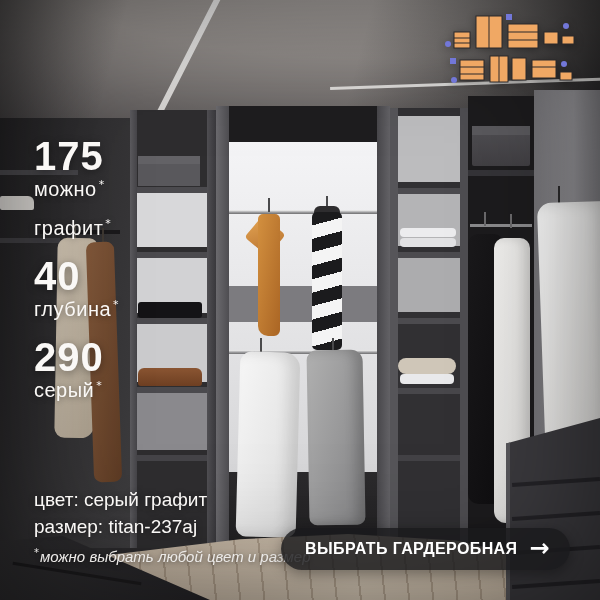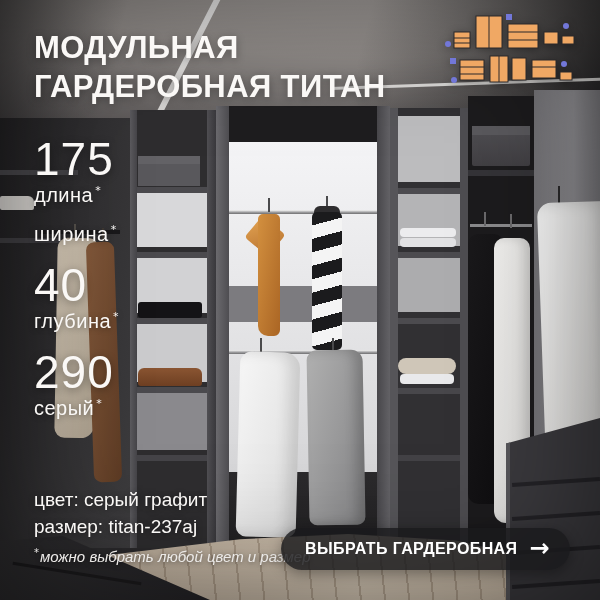--- a/index.html
+++ b/index.html
@@ -140,21 +140,21 @@
 
   .vignette{position:absolute;inset:0;pointer-events:none;
     box-shadow:inset 0 0 130px rgba(0,0,0,.55);}
 
   
   .overlay{position:absolute;inset:0;color:#faf8f6;}
   .title{position:absolute;left:34px;top:28px;font-size:31px;line-height:39px;
     font-weight:800;letter-spacing:.4px;text-shadow:0 2px 8px rgba(0,0,0,.35);white-space:nowrap;}
   .specs{position:absolute;left:34px;top:136px;}
   .spec{margin-bottom:17px;}
-  .spec-value{font-size:46px;font-weight:400;line-height:1.0;letter-spacing:1px;
+  .spec-value{font-size:40px;font-weight:700;line-height:1.0;letter-spacing:1px;
     text-shadow:0 2px 8px rgba(0,0,0,.4);}
   .spec-label{font-size:20px;font-weight:400;line-height:1.1;margin-top:2px;letter-spacing:.5px;
     text-shadow:0 1px 6px rgba(0,0,0,.4);}
   .note-mark{font-size:11px;vertical-align:super;margin-left:2px;font-family:"DejaVu Sans",sans-serif;}
   .details{position:absolute;left:34px;top:486px;font-size:19px;line-height:27px;font-weight:500;
     text-shadow:0 1px 6px rgba(0,0,0,.45);}
   .footnote{position:absolute;left:34px;top:547px;font-size:15px;font-weight:400;color:#eceae8;
     text-shadow:0 1px 5px rgba(0,0,0,.5);font-style:italic;}
   .footnote .note-mark{font-size:10px;margin:0 1px 0 0;}
 
@@ -275,24 +275,20 @@
       <div class="dw-l1"></div>
       <div class="dw-l2"></div>
       <div class="dw-l3"></div>
       <div class="dw-l4"></div>
     </div>
     <div class="vignette"></div>
   </div>
 
   <div class="overlay">
 
-    <h1 class="title" style="margin:0;">
-      <span>МОДУЛЬНАЯ</span><br>
-      <span>ГАРДЕРОБНАЯ ТИТАН</span>
-    </h1>
 
     <div class="logo">
       <svg width="140" height="44" viewBox="0 0 140 44">
         <g fill="#f0a864" stroke="#2a292b" stroke-width="1">
           <rect x="14" y="22" width="16" height="16"></rect>
           <line x1="14" y1="28" x2="30" y2="28"></line>
             <line x1="14" y1="33" x2="30" y2="33"></line>
           <rect x="36" y="6" width="26" height="32"></rect>
             <line x1="49" y1="6" x2="49" y2="38"></line>
           <rect x="68" y="14" width="30" height="24"></rect>
@@ -323,24 +319,24 @@
           <rect x="10" y="4" width="6" height="6"></rect>
             <circle cx="124" cy="10" r="3"></circle>
             <circle cx="14" cy="26" r="3"></circle>
         </g>
       </svg>
     </div>
 
     <div class="specs">
       <div class="spec">
         <div class="spec-value">175</div>
-        <div class="spec-label"><span>длина</span><span class="note-mark">*</span></div>
+        <div class="spec-label"><span>можно</span><span class="note-mark">*</span></div>
       </div>
       <div class="spec">
-        <div class="spec-label"><span>ширина</span><span class="note-mark">*</span></div>
+        <div class="spec-label"><span>графит</span><span class="note-mark">*</span></div>
       </div>
       <div class="spec">
         <div class="spec-value">40</div>
         <div class="spec-label"><span>глубина</span><span class="note-mark">*</span></div>
       </div>
       <div class="spec">
         <div class="spec-value">290</div>
         <div class="spec-label"><span>серый</span><span class="note-mark">*</span></div>
       </div>
     </div>

